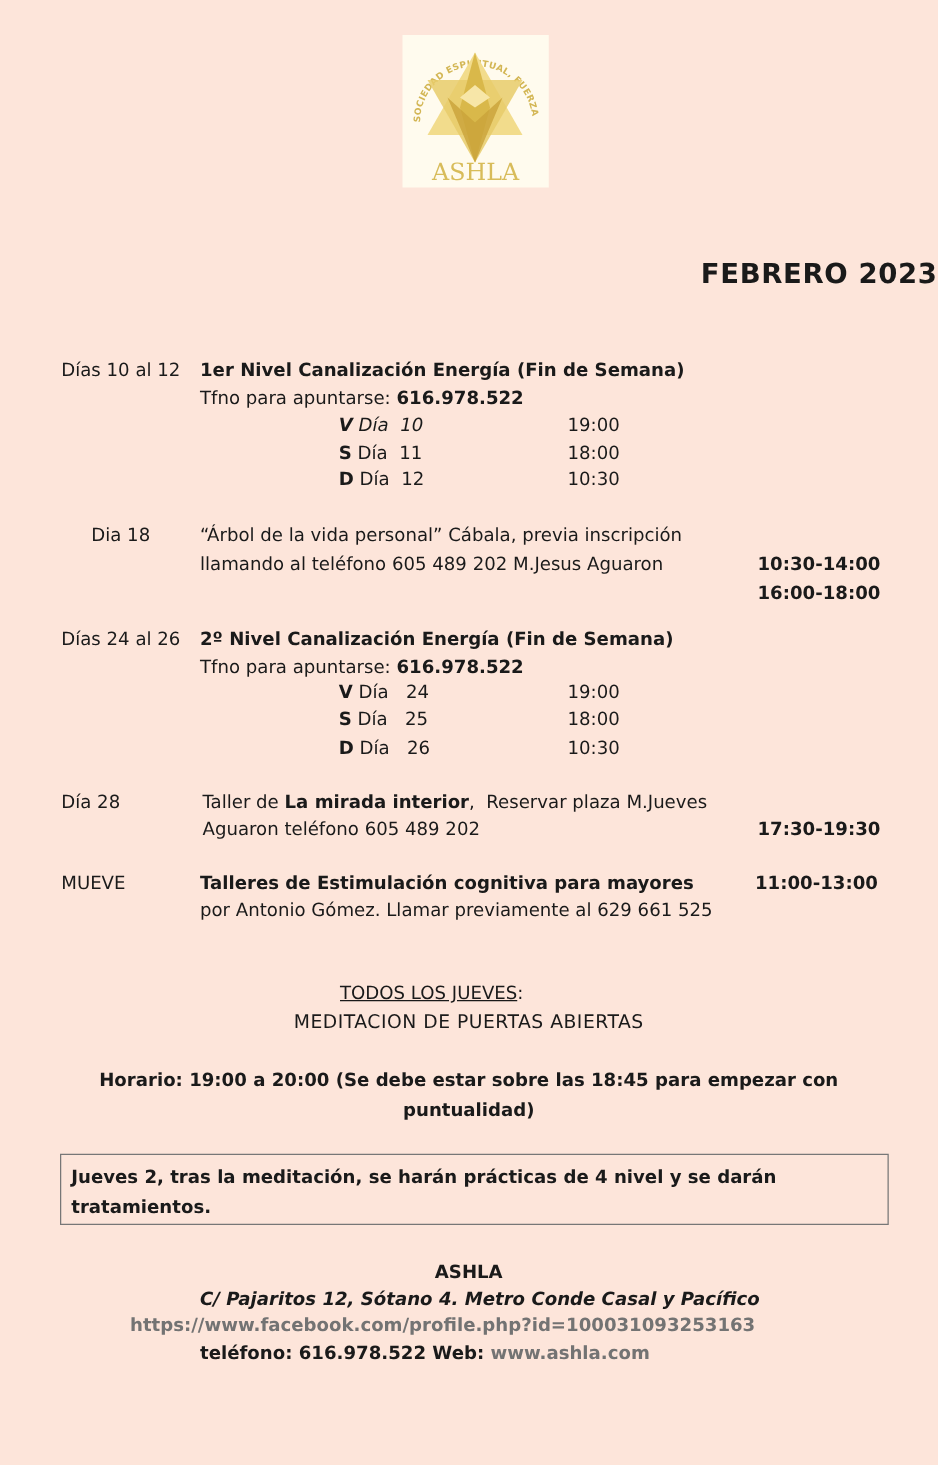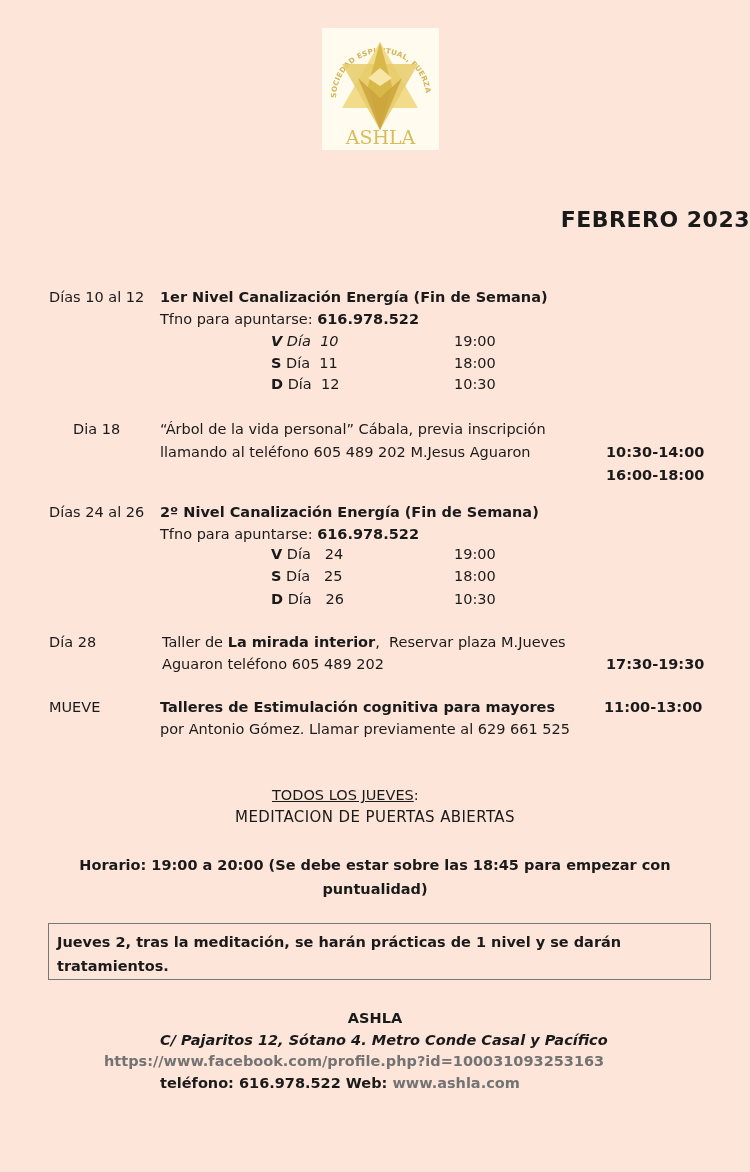--- a/index.html
+++ b/index.html
@@ -101,21 +101,21 @@
 </div>
 
 <div>
   <div class="abs" style="left:272px;top:787px;"><span class="u">TODOS LOS JUEVES</span><span>:</span></div>
   <div class="abs center" style="top:808px;font-size:15px;letter-spacing:0.4px;">MEDITACION DE PUERTAS ABIERTAS</div>
   <div class="abs center b" style="top:857px;">Horario: 19:00 a 20:00 (Se debe estar sobre las 18:45 para empezar con</div>
   <div class="abs center b" style="top:881px;">puntualidad)</div>
 </div>
 
 <div class="notice-box">
-  <div class="notice-text">Jueves 2, tras la meditación, se harán prácticas de 1 nivel y se darán tratamientos.</div>
+  <div class="notice-text">Jueves 2, tras la meditación, se harán prácticas de 4 nivel y se darán tratamientos.</div>
 </div>
 
 <div>
   <div class="abs center b" style="top:1010px;">ASHLA</div>
   <div class="abs b" style="left:160px;top:1032px;font-style:italic;">C/ Pajaritos 12, Sótano 4. Metro Conde Casal y Pacífico</div>
   <div class="abs b link" style="left:104px;top:1053px;">https://www.facebook.com/profile.php?id=100031093253163</div>
   <div class="abs b" style="left:160px;top:1075px;"><span>teléfono: 616.978.522 Web: </span><span class="link">www.ashla.com</span></div>
 </div>
 
 </body></html>

